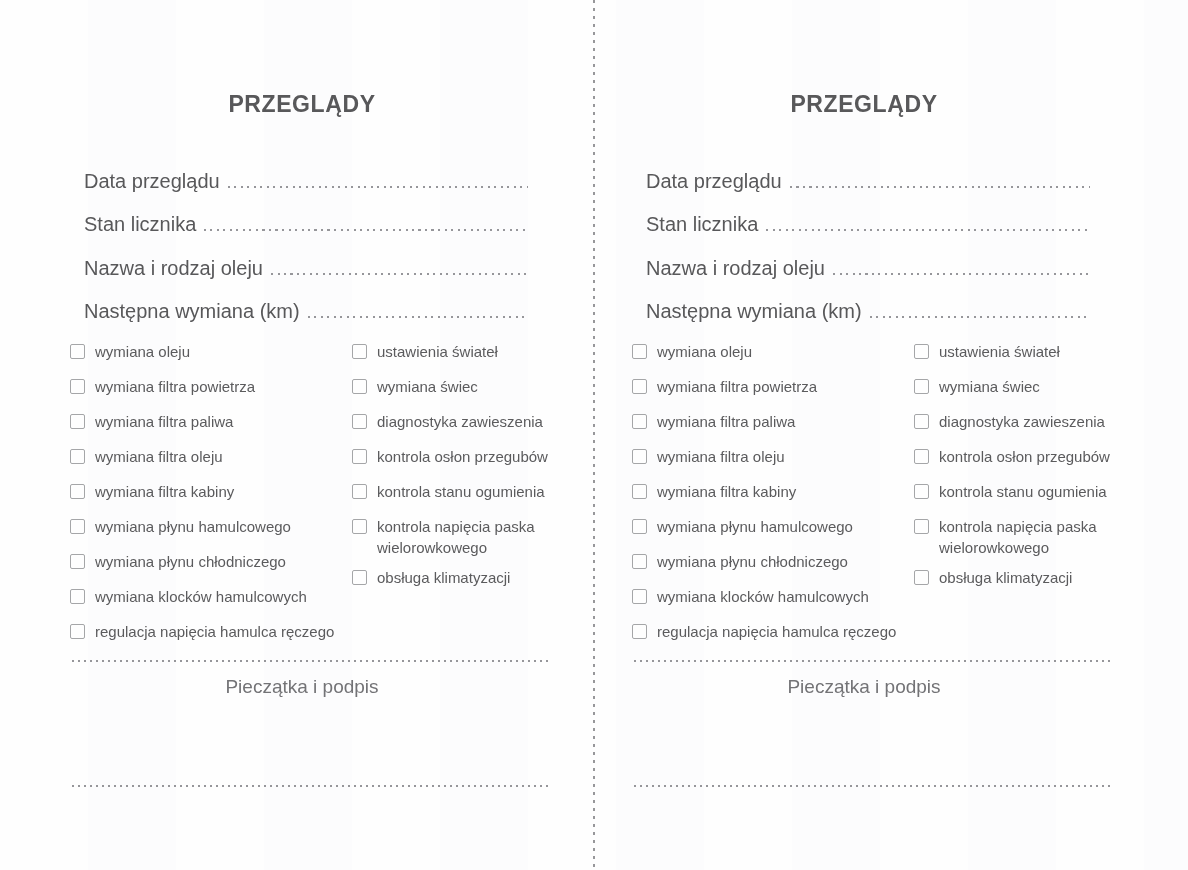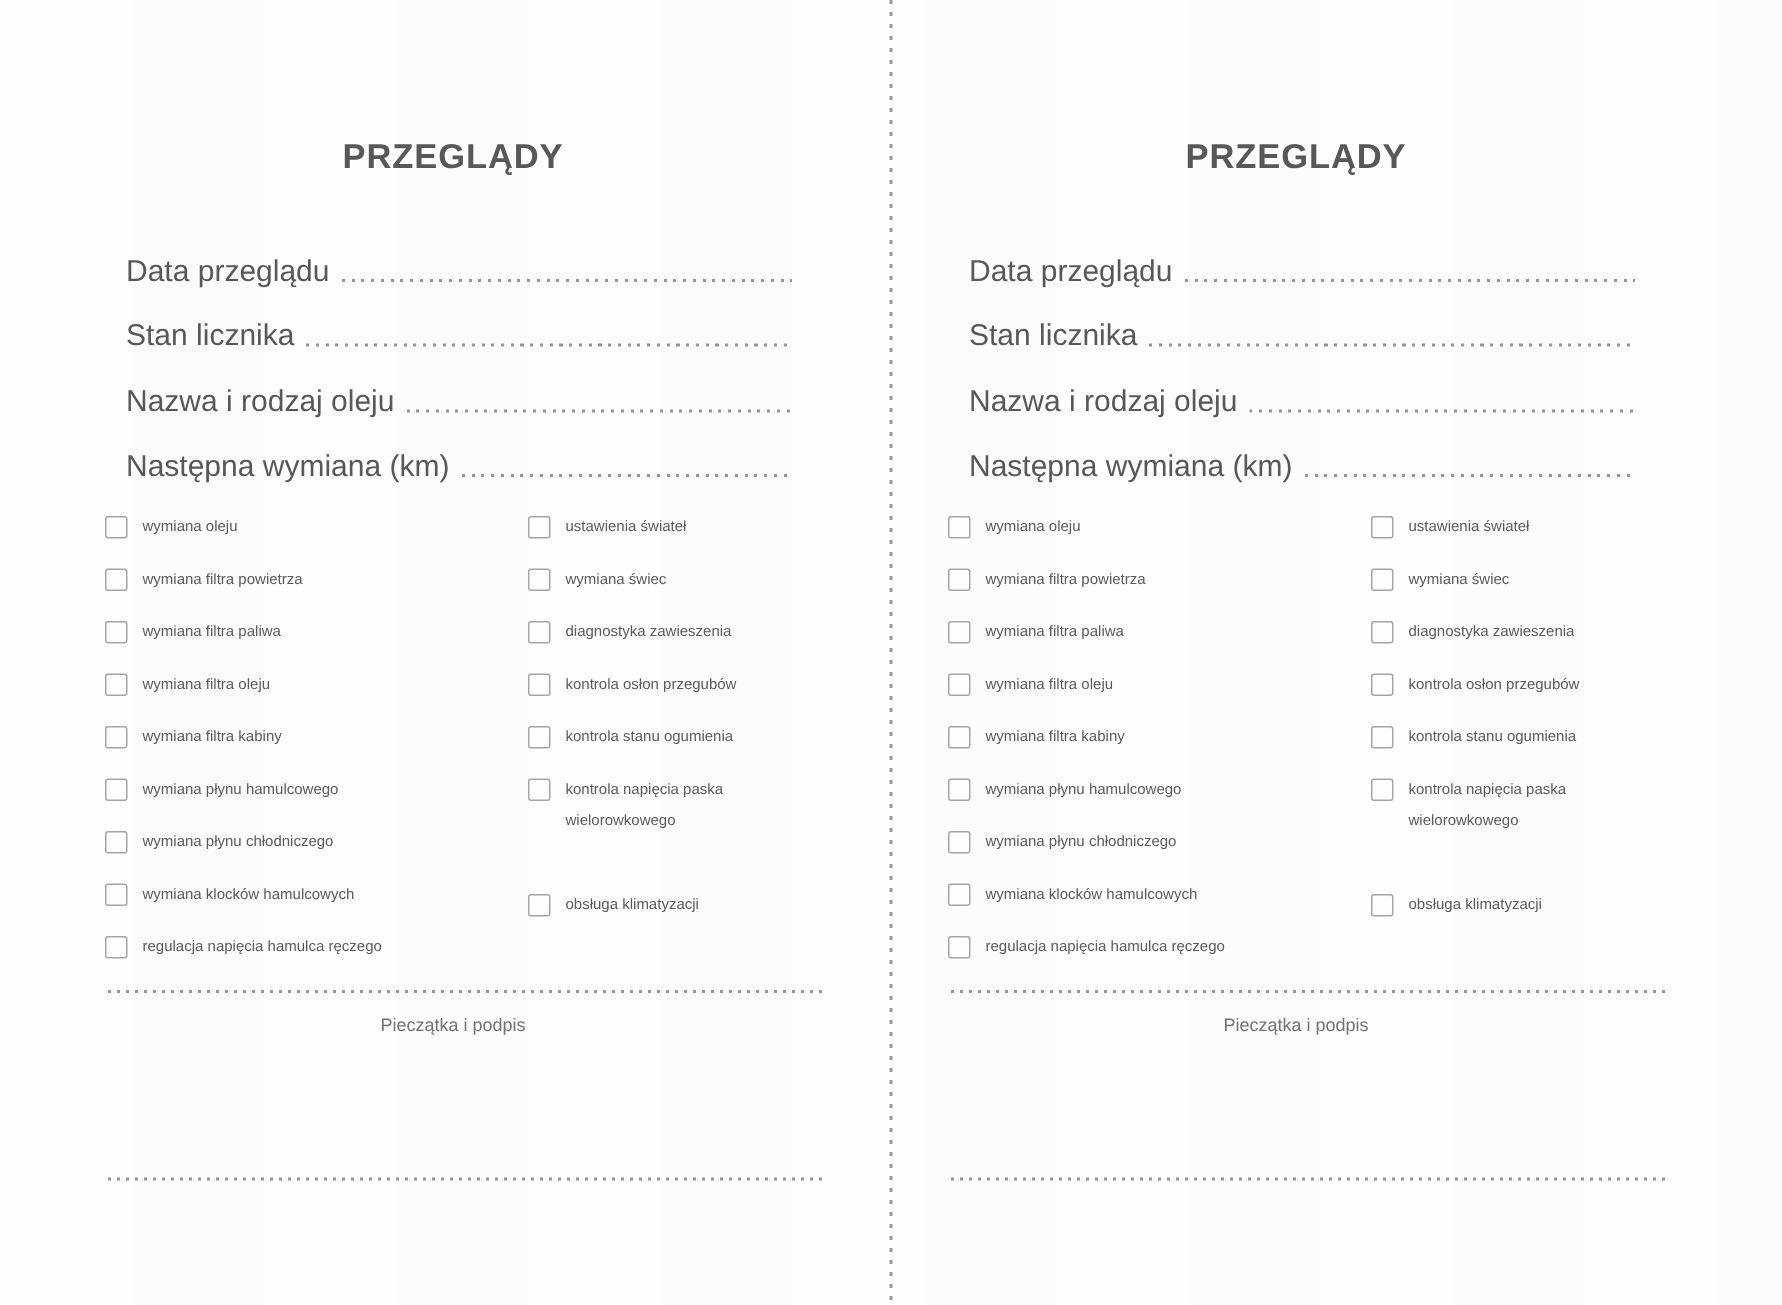--- a/index.html
+++ b/index.html
@@ -46,38 +46,38 @@
   .field-fill {
     flex: 1; height: 2px; margin: 0 0 5px 8px;
     background-image: repeating-linear-gradient(90deg, #96969a 0 2px, transparent 2px 6.5px);
   }
 
   .checklist { position: absolute; top: 341px; left: -2px; width: 482px; }
   .col { position: absolute; top: 0; }
   .col1 { left: 0; width: 282px; }
   .col2 { left: 282px; width: 198px; }
   .check-item { display: flex; align-items: flex-start; margin-bottom: 14px; }
-  .col2 .check-item:nth-child(6) { margin-bottom: 35px; }
+  .col2 .check-item:nth-child(6) { margin-bottom: 9px; }
   .cb {
     flex: none; width: 13px; height: 13px; margin-top: 3px;
     border: 1px solid #a5a6a8; border-radius: 2px; background: #fefefe;
   }
   .cb-label {
-    margin-left: 10px; font-size: 10px; line-height: 21px; color: #5b5b5d;
+    margin-left: 10px; font-size: 15px; line-height: 21px; color: #5b5b5d;
   }
 
   .rule {
     position: absolute; left: 0; width: 479px; height: 2px;
     background-image: repeating-linear-gradient(90deg, #96969a 0 2px, transparent 2px 6px);
   }
   .rule.sig    { top: 660px; }
   .rule.bottom { top: 785px; }
   .sig-label {
     position: absolute; top: 676px; left: 0; width: 460px;
-    text-align: center; font-size: 12px; color: #737376;
+    text-align: center; font-size: 19px; color: #737376;
   }
 </style>
 </head>
 <body>
 
 <div class="sheet">
 
   <section class="page left">
     <div class="content">
       <h1 class="title">PRZEGLĄDY</h1>

